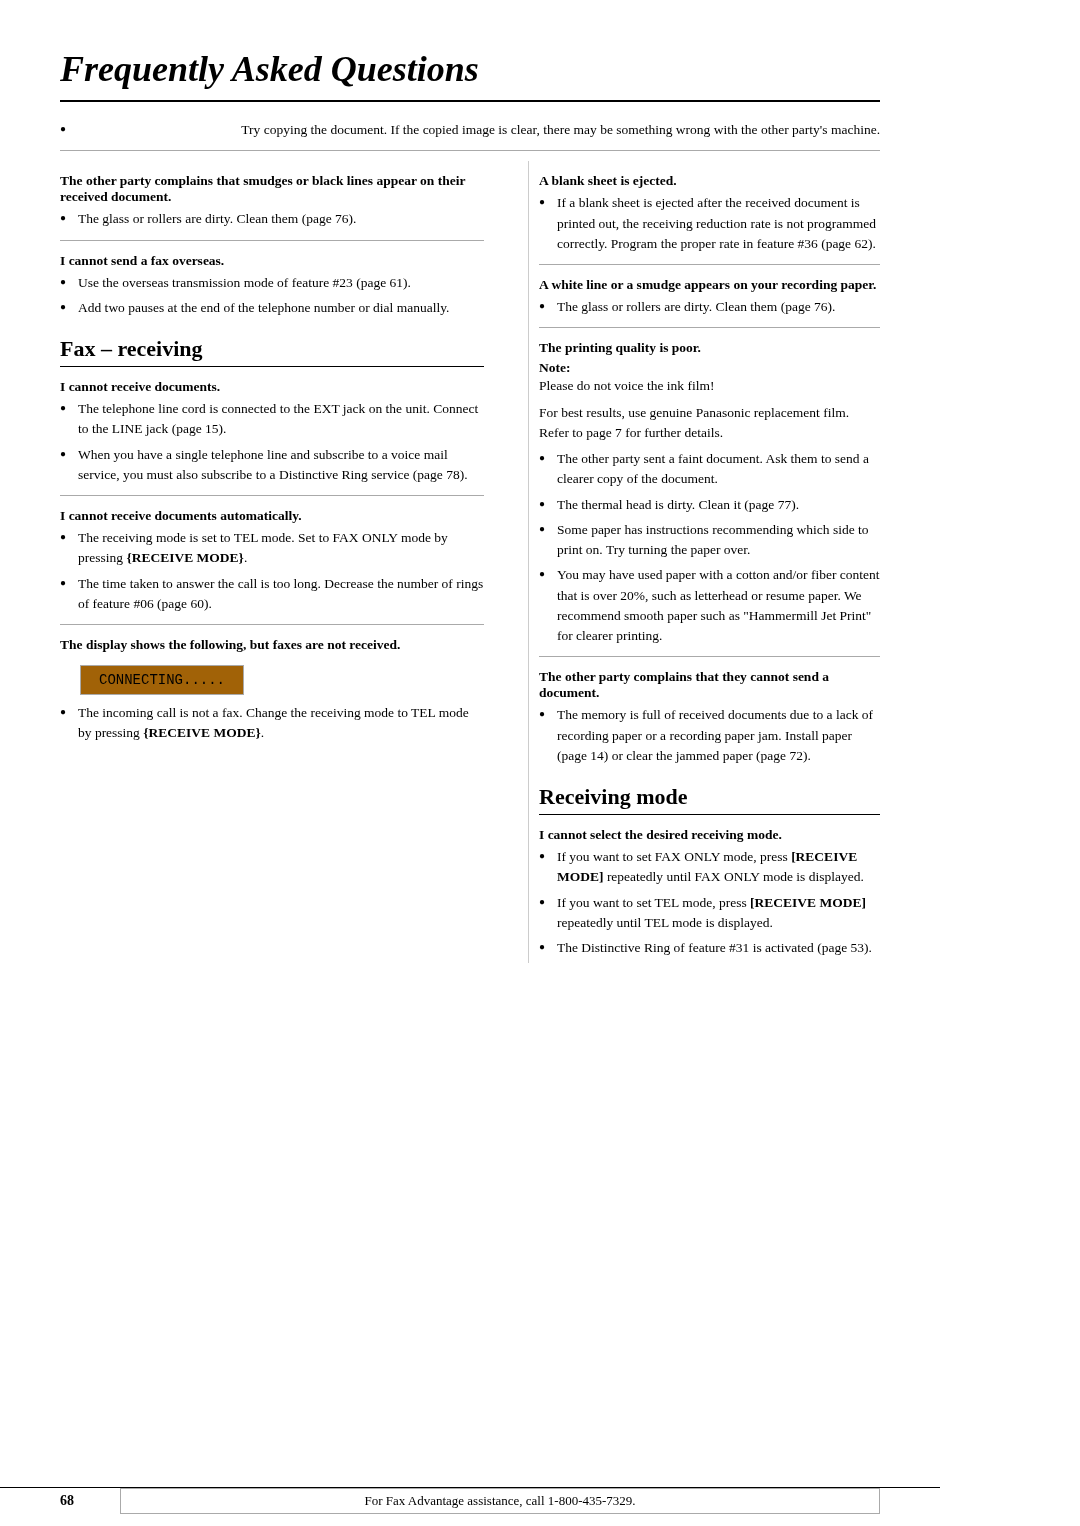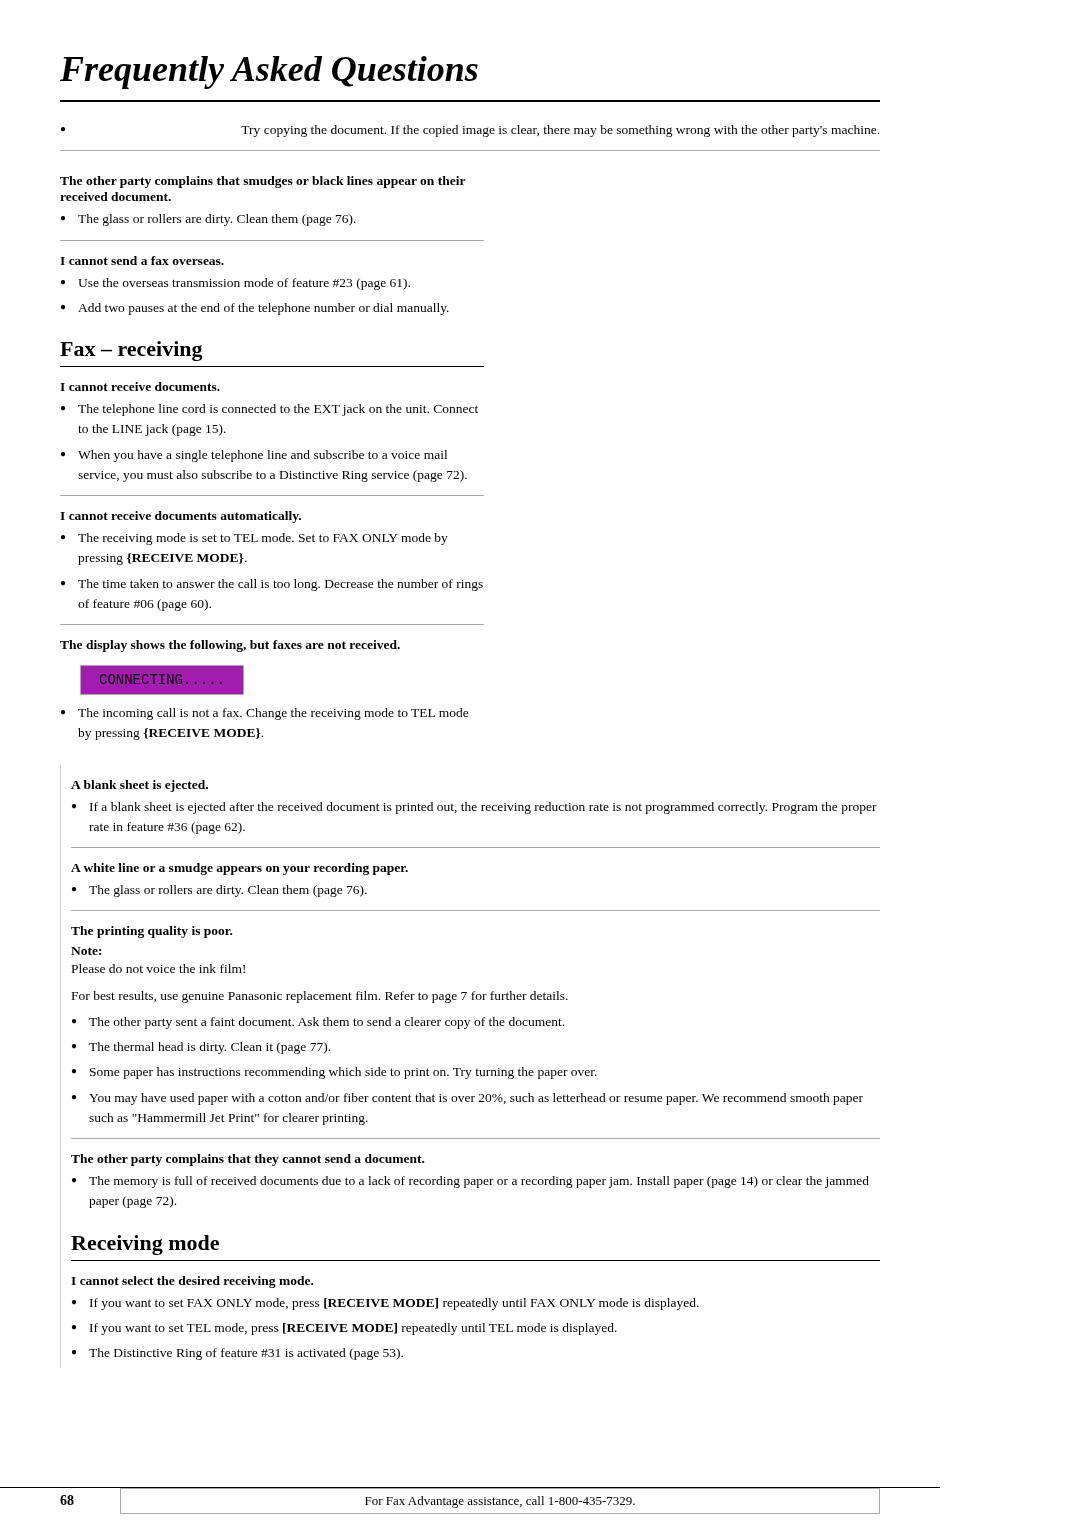--- a/index.html
+++ b/index.html
@@ -21,22 +21,21 @@
     .page-title {
       font-size: 36px;
       font-style: italic;
       font-weight: bold;
       border-bottom: 2px solid #000;
       padding-bottom: 10px;
       margin-bottom: 18px;
     }
     .two-col {
       display: flex;
-      gap: 16px;
-      flex-direction: column;
+      gap: 8px;
     }
     .col-left {
       width: 460px;
       padding-right: 36px;
     }
     .col-right {
       flex: 1;
       padding-left: 10px;
       border-left: 1px solid #ccc;
     }
@@ -78,21 +77,21 @@
       line-height: 1.7;
     }
     .bold { font-weight: bold; }
     .connecting-box {
       border: 1px solid #aaa;
       display: inline-block;
       padding: 6px 18px;
       margin: 8px 0 8px 20px;
       font-family: 'Courier New', Courier, monospace;
       font-size: 14px;
-      background: #a21caf;
+      background: #a16207;
     }
     .note-label {
       font-weight: bold;
       font-size: 13.5px;
     }
     .note-text {
       font-size: 13.5px;
       line-height: 1.5;
       margin-bottom: 6px;
     }
@@ -159,21 +158,21 @@
           <li>Add two pauses at the end of the telephone number or dial manually.</li>
         </ul>
       </div>
 
       <div class="section-heading">Fax – receiving</div>
 
       <div>
         <div class="sub-heading">I cannot receive documents.</div>
         <ul class="faq-list">
           <li>The telephone line cord is connected to the EXT jack on the unit. Connect to the LINE jack (page 15).</li>
-          <li>When you have a single telephone line and subscribe to a voice mail service, you must also subscribe to a Distinctive Ring service (page 72).</li>
+          <li>When you have a single telephone line and subscribe to a voice mail service, you must also subscribe to a Distinctive Ring service (page 78).</li>
         </ul>
       </div>
 
       <hr class="divider">
 
       <div>
         <div class="sub-heading">I cannot receive documents automatically.</div>
         <ul class="faq-list">
           <li>
             <span>The receiving mode is set to TEL mode. Set to FAX ONLY mode by pressing</span>

